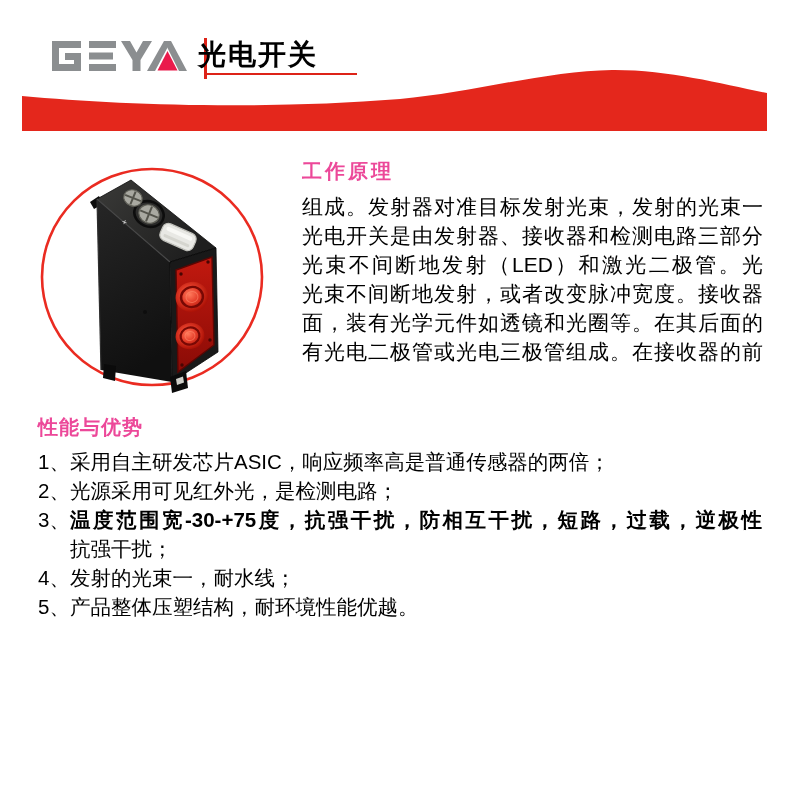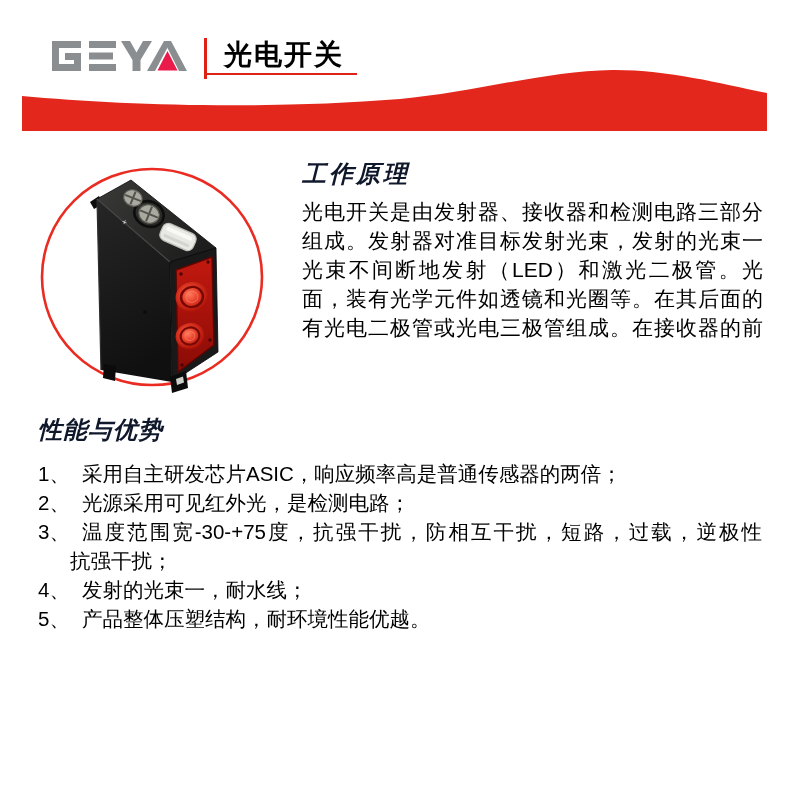--- a/index.html
+++ b/index.html
@@ -10,48 +10,48 @@
     font-family:"Liberation Sans","DejaVu Sans",sans-serif;
     color:#000;
   }
   
   .logo-svg { position:absolute; left:52px; top:41px; width:142px; height:30px; }
   .title-bar {
     position:absolute; left:204px; top:38px; width:3px; height:41px;
     background:#dd2318;
   }
   .page-title {
-    position:absolute; left:224px; top:36px;
+    position:absolute; left:198px; top:36px;
     font-size:28px; font-weight:600; letter-spacing:2px; color:#000;
     white-space:nowrap;
   }
   .title-underline {
     position:absolute; left:204px; top:73px; width:153px; height:2.4px;
     background:#dd2318;
   }
   
   .wave-svg { position:absolute; left:0; top:0; width:790px; height:145px; }
   
   .product-svg { position:absolute; left:20px; top:150px; width:250px; height:250px; }
   
   .principle { position:absolute; left:302px; top:158px; width:461px; }
-  .sec-heading { font-size:24px; font-weight:700; letter-spacing:3px; color:#0f172a;font-style:italic; }
+  .sec-heading { font-size:20px; font-weight:700; letter-spacing:3px; color:#ec4899; }
   .principle .sec-heading { margin-bottom:7px; }
   .p-line {
     font-size:21px; line-height:29px; font-weight:500; color:#000;
     text-align:justify; text-align-last:justify;
     white-space:nowrap; overflow:visible;
   }
   
   .features { position:absolute; left:38px; top:414px; width:724px; }
-  .features .sec-heading { letter-spacing:1px; margin-bottom:13px; }
+  .features .sec-heading { letter-spacing:1px; margin-bottom:6px; }
   .feat-line { display:flex; font-size:20.5px; line-height:29px; font-weight:500; }
   .feat-num { flex:0 0 32px; width:32px; }
-  .feat-text { flex:1;margin-left:12px; }
-  .feat-text.justify { text-align:justify; text-align-last:justify; }
+  .feat-text { flex:1; }
+  .feat-text.justify { text-align:justify; text-align-last:justify;font-weight:bold; }
   .feat-wrap { padding-left:32px; font-size:20.5px; line-height:29px; font-weight:500; }
 </style>
 </head>
 <body>
 
 <div class="page">
 
   <svg class="logo-svg" viewBox="0 0 142 30" aria-hidden="true">
     <g fill="#8b8e90">
 
@@ -161,23 +161,24 @@
 
     <g transform="rotate(24 158 87)">
       <rect x="140" y="78" width="36" height="18" rx="6" fill="#e8e8e4" stroke="#bfbfb9" stroke-width="1.2"></rect>
       <rect x="144" y="81.5" width="28" height="4" rx="2" fill="#f8f8f5"></rect>
       <rect x="144" y="89.5" width="28" height="3" rx="1.5" fill="#d5d5cf"></rect>
     </g>
   </svg>
 
   <section class="principle">
     <h2 class="sec-heading">工作原理</h2>
+    <div class="p-line">组成。发射器对准目标发射光束，发射的光束一</div>
     <div class="p-line">光电开关是由发射器、接收器和检测电路三部分</div>
-    <div class="p-line">组成。发射器对准目标发射光束，发射的光束一</div>
     <div class="p-line">光束不间断地发射（LED）和激光二极管。光</div>
+    <div class="p-line">光束不间断地发射，或者改变脉冲宽度。接收器</div>
     <div class="p-line">面，装有光学元件如透镜和光圈等。在其后面的</div>
     <div class="p-line">有光电二极管或光电三极管组成。在接收器的前</div>
   </section>
 
   <section class="features">
     <h2 class="sec-heading">性能与优势</h2>
 
     <div class="feat-line">
       <span class="feat-num">1、</span>
       <span class="feat-text">采用自主研发芯片ASIC，响应频率高是普通传感器的两倍；</span>

